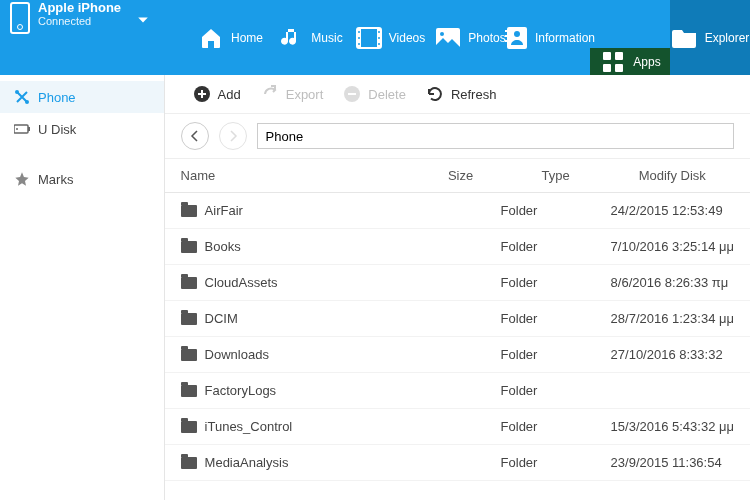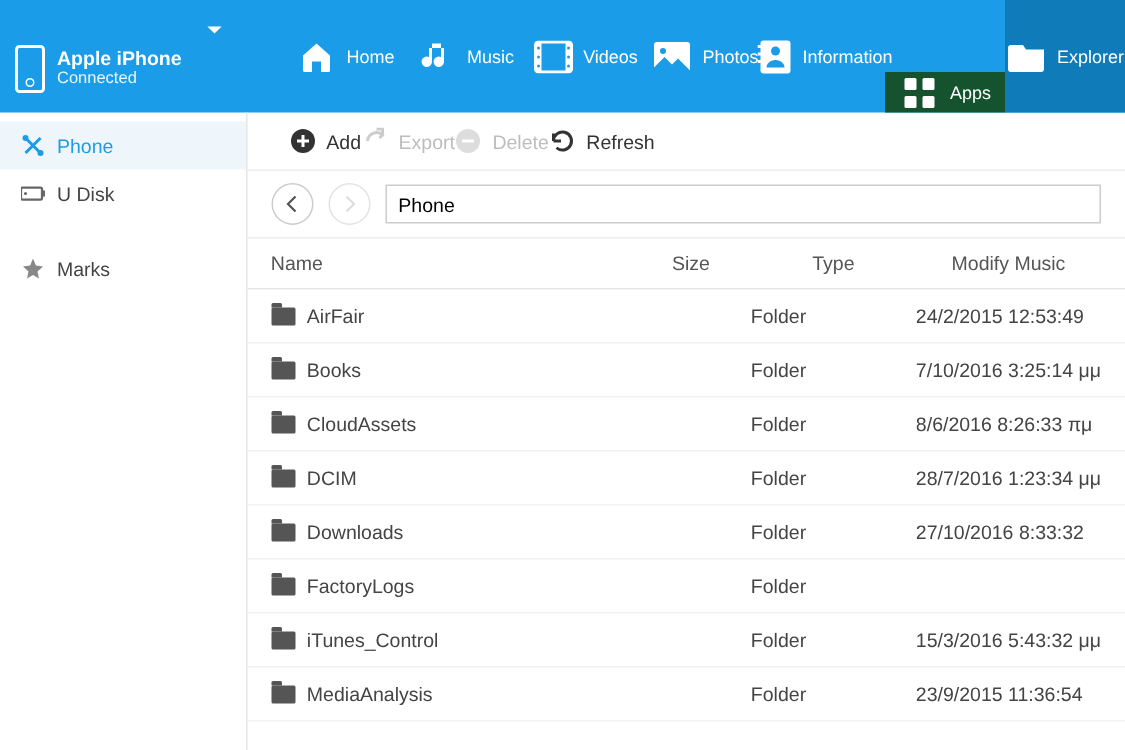--- a/index.html
+++ b/index.html
@@ -1,38 +1,38 @@
 <!DOCTYPE html>
 <html><head>
 <meta charset="utf-8">
 <style>
 * { box-sizing: border-box; margin: 0; padding: 0; }
 body { font-family: "Segoe UI", Arial, sans-serif; font-size: 13px; color: #333; background: #fff; width: 750px; height: 500px; overflow: hidden; }
 .header { display: flex; background: #1a9ce8; height: 75px; color: #fff; }
-.device-block { width: 165px; display: flex; align-items: center; padding: 14px 8px 0 10px; position: relative; }
+.device-block { width: 165px; display: flex; align-items: flex-start; padding: 0 8px 0 10px; position: relative; }
 .device-icon { width: 20px; height: 32px; border: 2px solid #fff; border-radius: 3px; margin-right: 8px; margin-top: 2px; position: relative; }
 .device-icon::after { content: ""; position: absolute; bottom: 2px; left: 50%; transform: translateX(-50%); width: 4px; height: 4px; border: 1px solid #fff; border-radius: 50%; }
 .device-text .title { font-weight: bold; font-size: 13px; }
 .device-text .status { font-size: 11px; opacity: .9; }
 .device-caret { position: absolute; right: 16px; top: 14px; }
 .device-caret svg { width: 12px; height: 12px; fill: #fff; }
 .nav { display: flex; margin-left: auto; }
 .nav-item { width: 80px; display: flex; align-items: center; justify-content: center; gap: 6px; cursor: pointer; font-size: 12px; }
 .nav-item .icon { width: 28px; height: 26px; display: flex; align-items: center; justify-content: center; }
 .nav-item.active { background: #14532d; margin-top: 48px; }
 .nav-item.dark { background: #0f7bb8; }
 .nav svg { fill: #fff; }
 .body { display: flex; height: calc(500px - 75px); }
 .sidebar { width: 165px; border-right: 1px solid #e5e5e5; padding-top: 6px; }
 .sb-item { display: flex; align-items: center; gap: 8px; padding: 8px 14px; cursor: pointer; font-size: 13px; color: #444; }
 .sb-item.selected { background: #eef6fb; color: #1a9ce8; }
 .sb-item .sb-icon { width: 16px; height: 16px; display: flex; align-items: center; justify-content: center; }
 .sb-sep { height: 18px; }
 .main { flex: 1; display: flex; flex-direction: column; }
-.toolbar { display: flex; align-items: center; padding: 10px 28px; border-bottom: 1px solid #eee; }
+.toolbar { display: flex; align-items: center; gap: 20px; padding: 10px 28px; border-bottom: 1px solid #eee; }
 .tb-btn { display: flex; align-items: center; gap: 7px; cursor: pointer; font-size: 13px; color: #333; }
 .tb-btn.disabled { color: #bdbdbd; cursor: default; }
 .tb-btn .tb-icon { width: 18px; height: 18px; display: flex; align-items: center; justify-content: center; }
 .pathbar { display: flex; align-items: center; gap: 10px; padding: 8px 16px; border-bottom: 1px solid #eee; }
 .nav-circle { width: 28px; height: 28px; border-radius: 50%; border: 1px solid #ccc; display: flex; align-items: center; justify-content: center; cursor: pointer; }
 .nav-circle.disabled { border-color: #e3e3e3; cursor: default; }
 .nav-circle svg { width: 12px; height: 12px; }
 .path-input { flex: 1; border: 1px solid #ccc; height: 26px; padding: 0 8px; font-size: 13px; }
 .table { flex: 1; overflow: auto; }
 .thead, .trow { display: flex; align-items: center; padding: 0 16px; }
@@ -221,21 +221,21 @@
           </svg>
       </div>
       <input class="path-input" value="Phone" style="">
     </div>
 
     <div class="table">
       <div class="thead">
         <div class="col-name">Name</div>
         <div class="col-size">Size</div>
         <div class="col-type">Type</div>
-        <div class="col-time">Modify Music</div>
+        <div class="col-time">Modify Disk</div>
       </div>
       <div id="tbody">
           <div class="trow">
             <div class="col-name">
               <span class="folder-glyph"></span>
               <span>AirFair</span>
             </div>
             <div class="col-size"></div>
             <div class="col-type">Folder</div>
             <div class="col-time">24/2/2015 12:53:49 </div>

